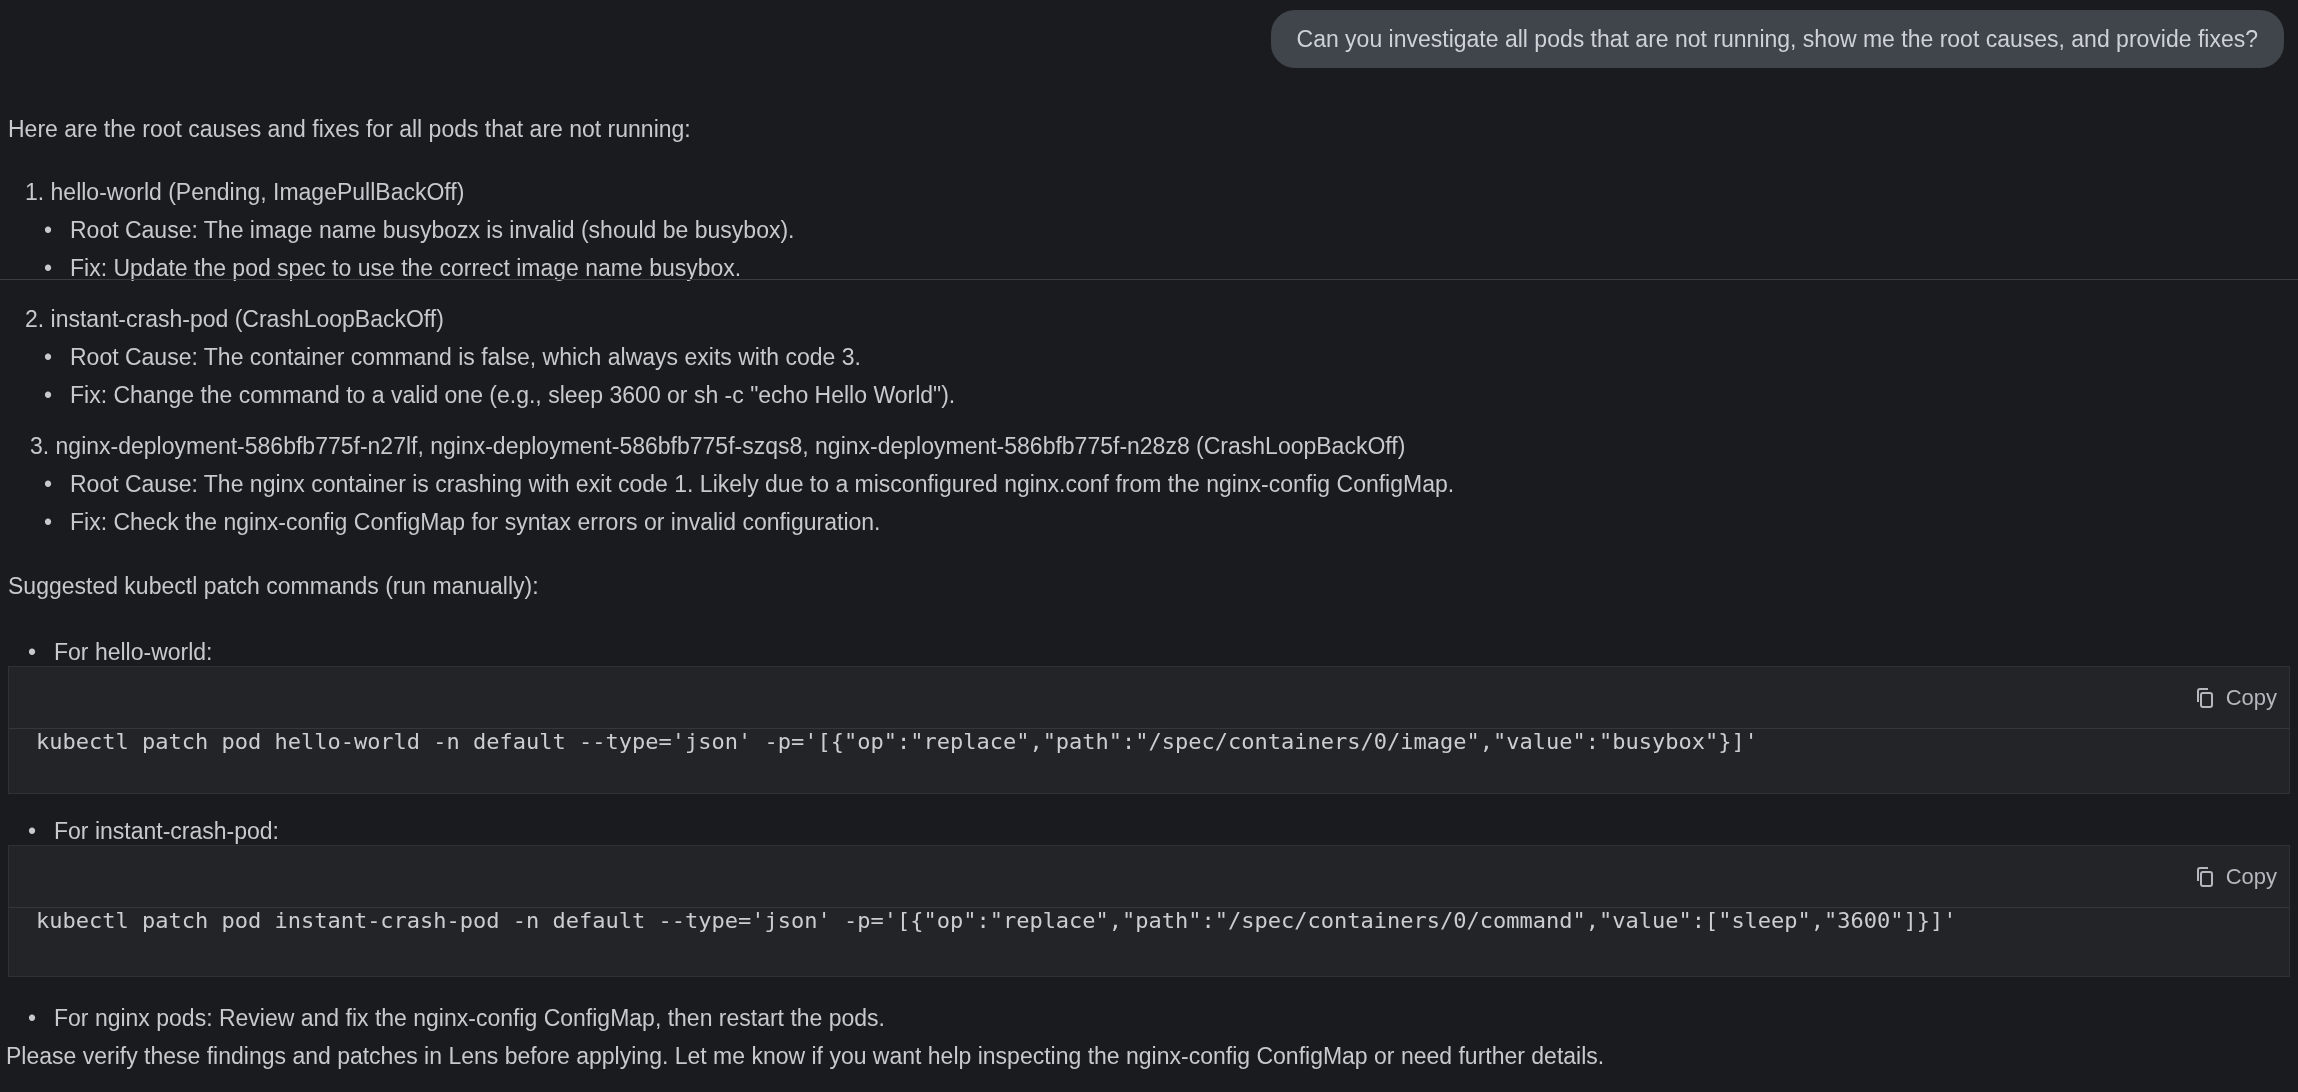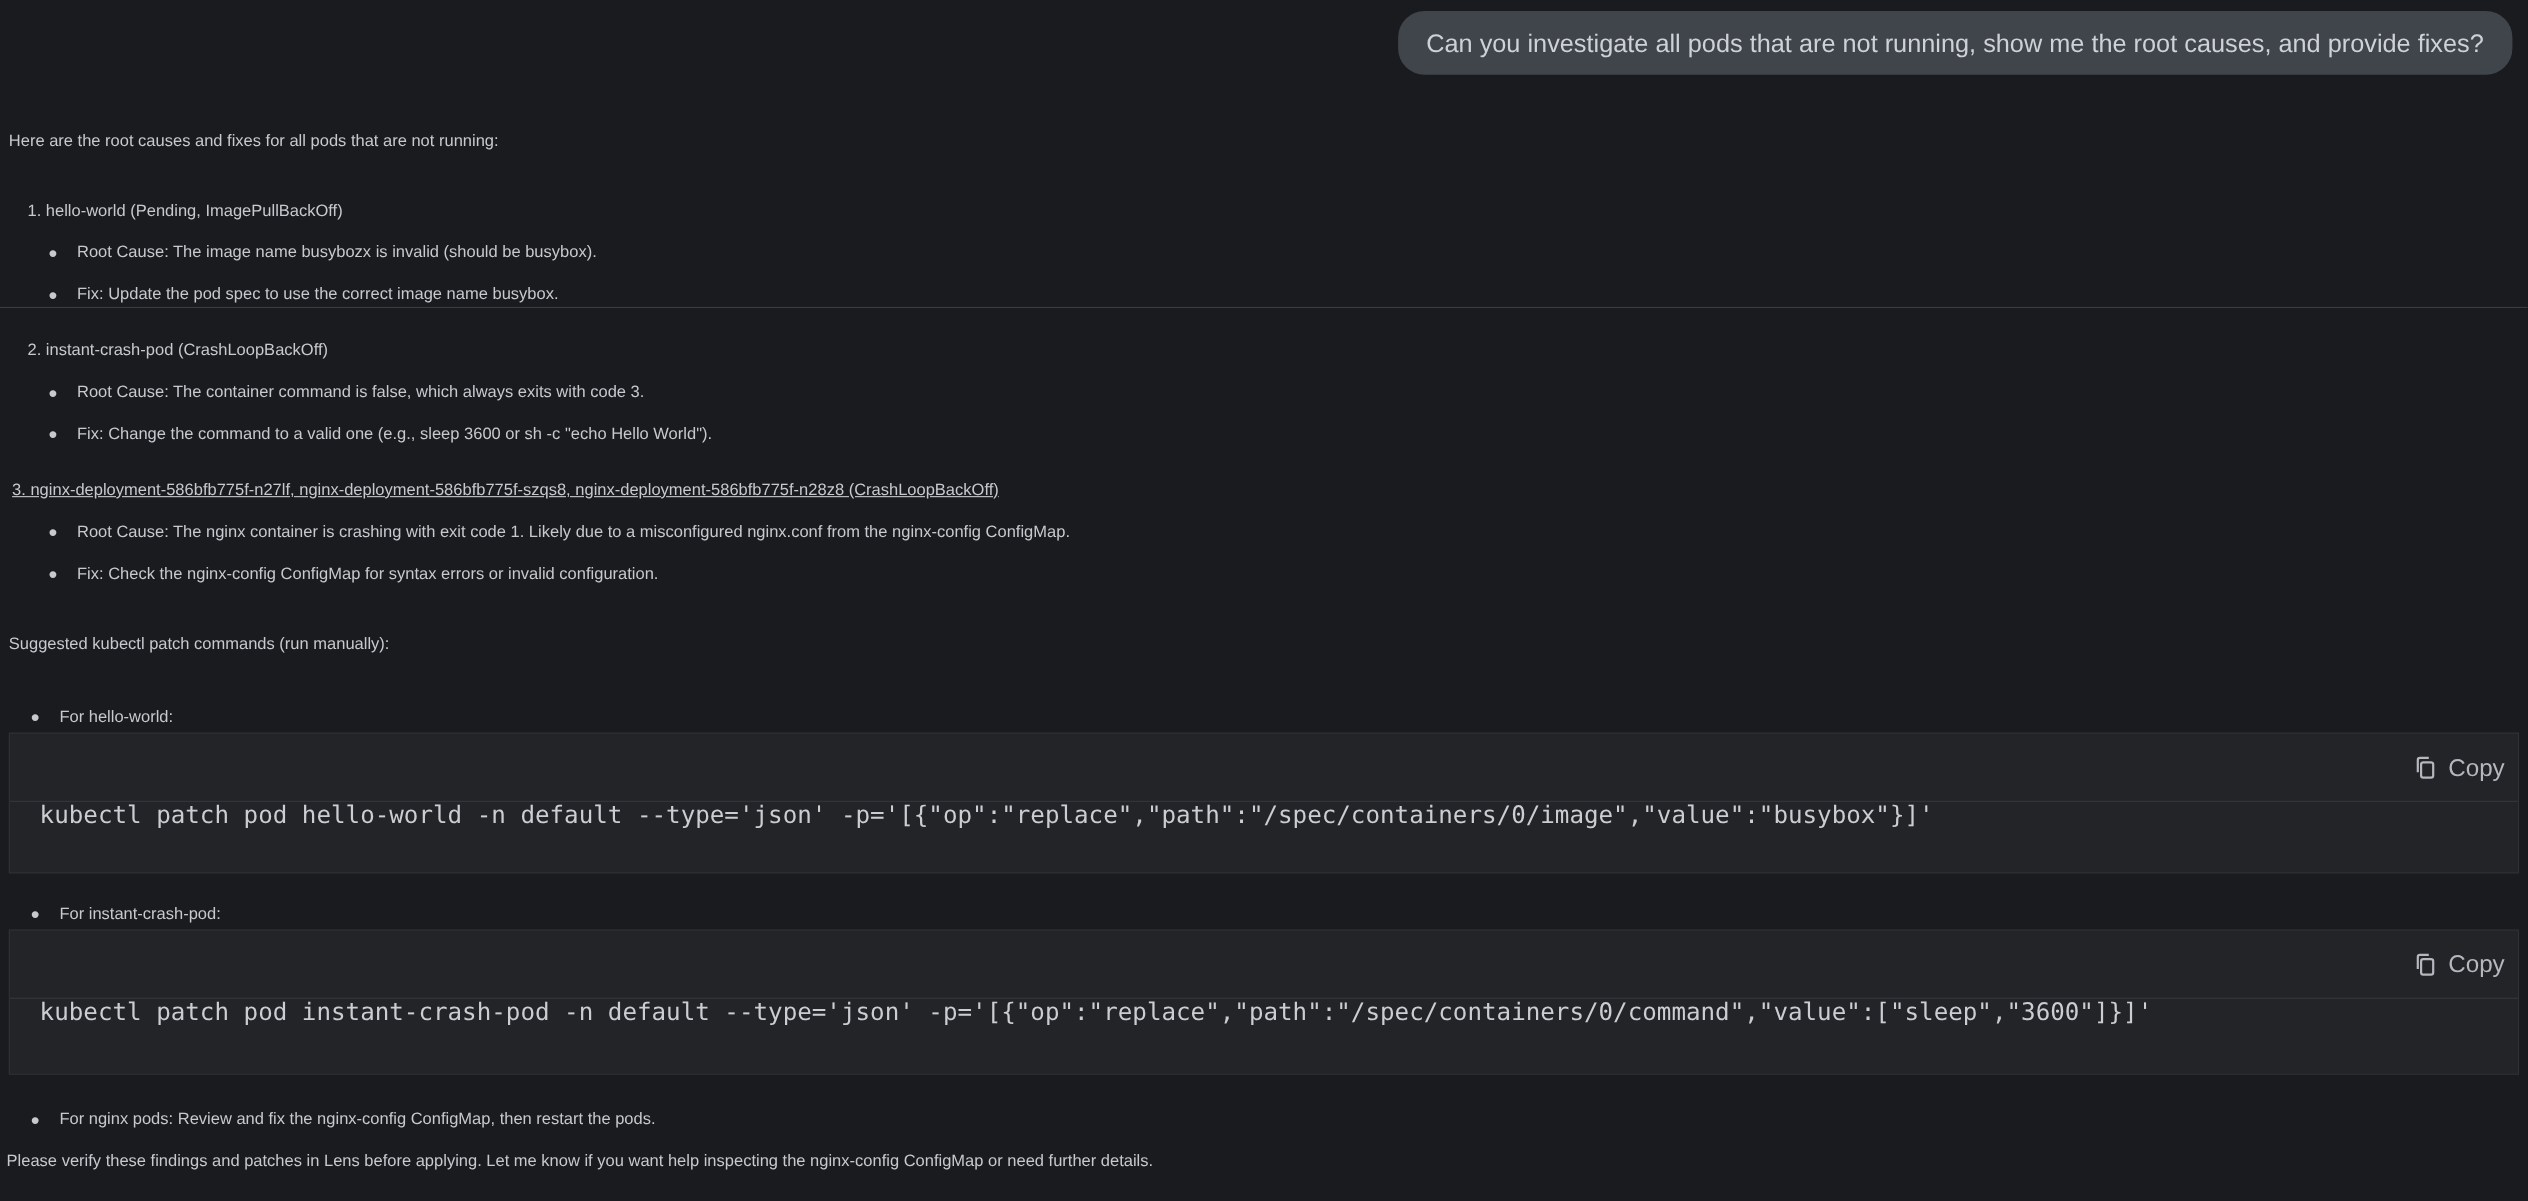--- a/index.html
+++ b/index.html
@@ -16,21 +16,21 @@
   }
   *{margin:0;padding:0;box-sizing:border-box;}
   html,body{width:2298px;height:1092px;overflow:hidden;}
   body{
     background:var(--bg);
     font-family:"Liberation Sans", sans-serif;
     color:var(--text);
     position:relative;
   }
   .abs{position:absolute;}
-  .msg{font-size:15px;line-height:28px;color:var(--text);white-space:nowrap;}
+  .msg{font-size:23px;line-height:28px;color:var(--text);white-space:nowrap;}
 
   
   .bubble-row{top:10px;right:14px;}
   .bubble{
     background:var(--bubble-bg);
     color:var(--bubble-text);
     border-radius:24px;
     padding:15px 26px;
     font-size:23px;
     line-height:28px;
@@ -111,21 +111,21 @@
 <div class="abs msg" style="top:305px;left:25px;">2. instant-crash-pod (CrashLoopBackOff)</div>
 <div class="abs bullet-row" style="top:343px;left:44px;">
   <span class="bullet-dot">•</span>
   <span class="msg">Root Cause: The container command is false, which always exits with code 3.</span>
 </div>
 <div class="abs bullet-row" style="top:381px;left:44px;">
   <span class="bullet-dot">•</span>
   <span class="msg">Fix: Change the command to a valid one (e.g., sleep 3600 or sh -c "echo Hello World").</span>
 </div>
 
-<div class="abs msg" style="top:432px;left:11px;text-decoration:underline;">3. nginx-deployment-586bfb775f-n27lf, nginx-deployment-586bfb775f-szqs8, nginx-deployment-586bfb775f-n28z8 (CrashLoopBackOff)</div>
+<div class="abs msg" style="top:432px;left:30px;">3. nginx-deployment-586bfb775f-n27lf, nginx-deployment-586bfb775f-szqs8, nginx-deployment-586bfb775f-n28z8 (CrashLoopBackOff)</div>
 <div class="abs bullet-row" style="top:470px;left:44px;">
   <span class="bullet-dot">•</span>
   <span class="msg">Root Cause: The nginx container is crashing with exit code 1. Likely due to a misconfigured nginx.conf from the nginx-config ConfigMap.</span>
 </div>
 <div class="abs bullet-row" style="top:508px;left:44px;">
   <span class="bullet-dot">•</span>
   <span class="msg">Fix: Check the nginx-config ConfigMap for syntax errors or invalid configuration.</span>
 </div>
 
 <div class="abs msg" style="top:572px;left:8px;text-align:center;">Suggested kubectl patch commands (run manually):</div>

